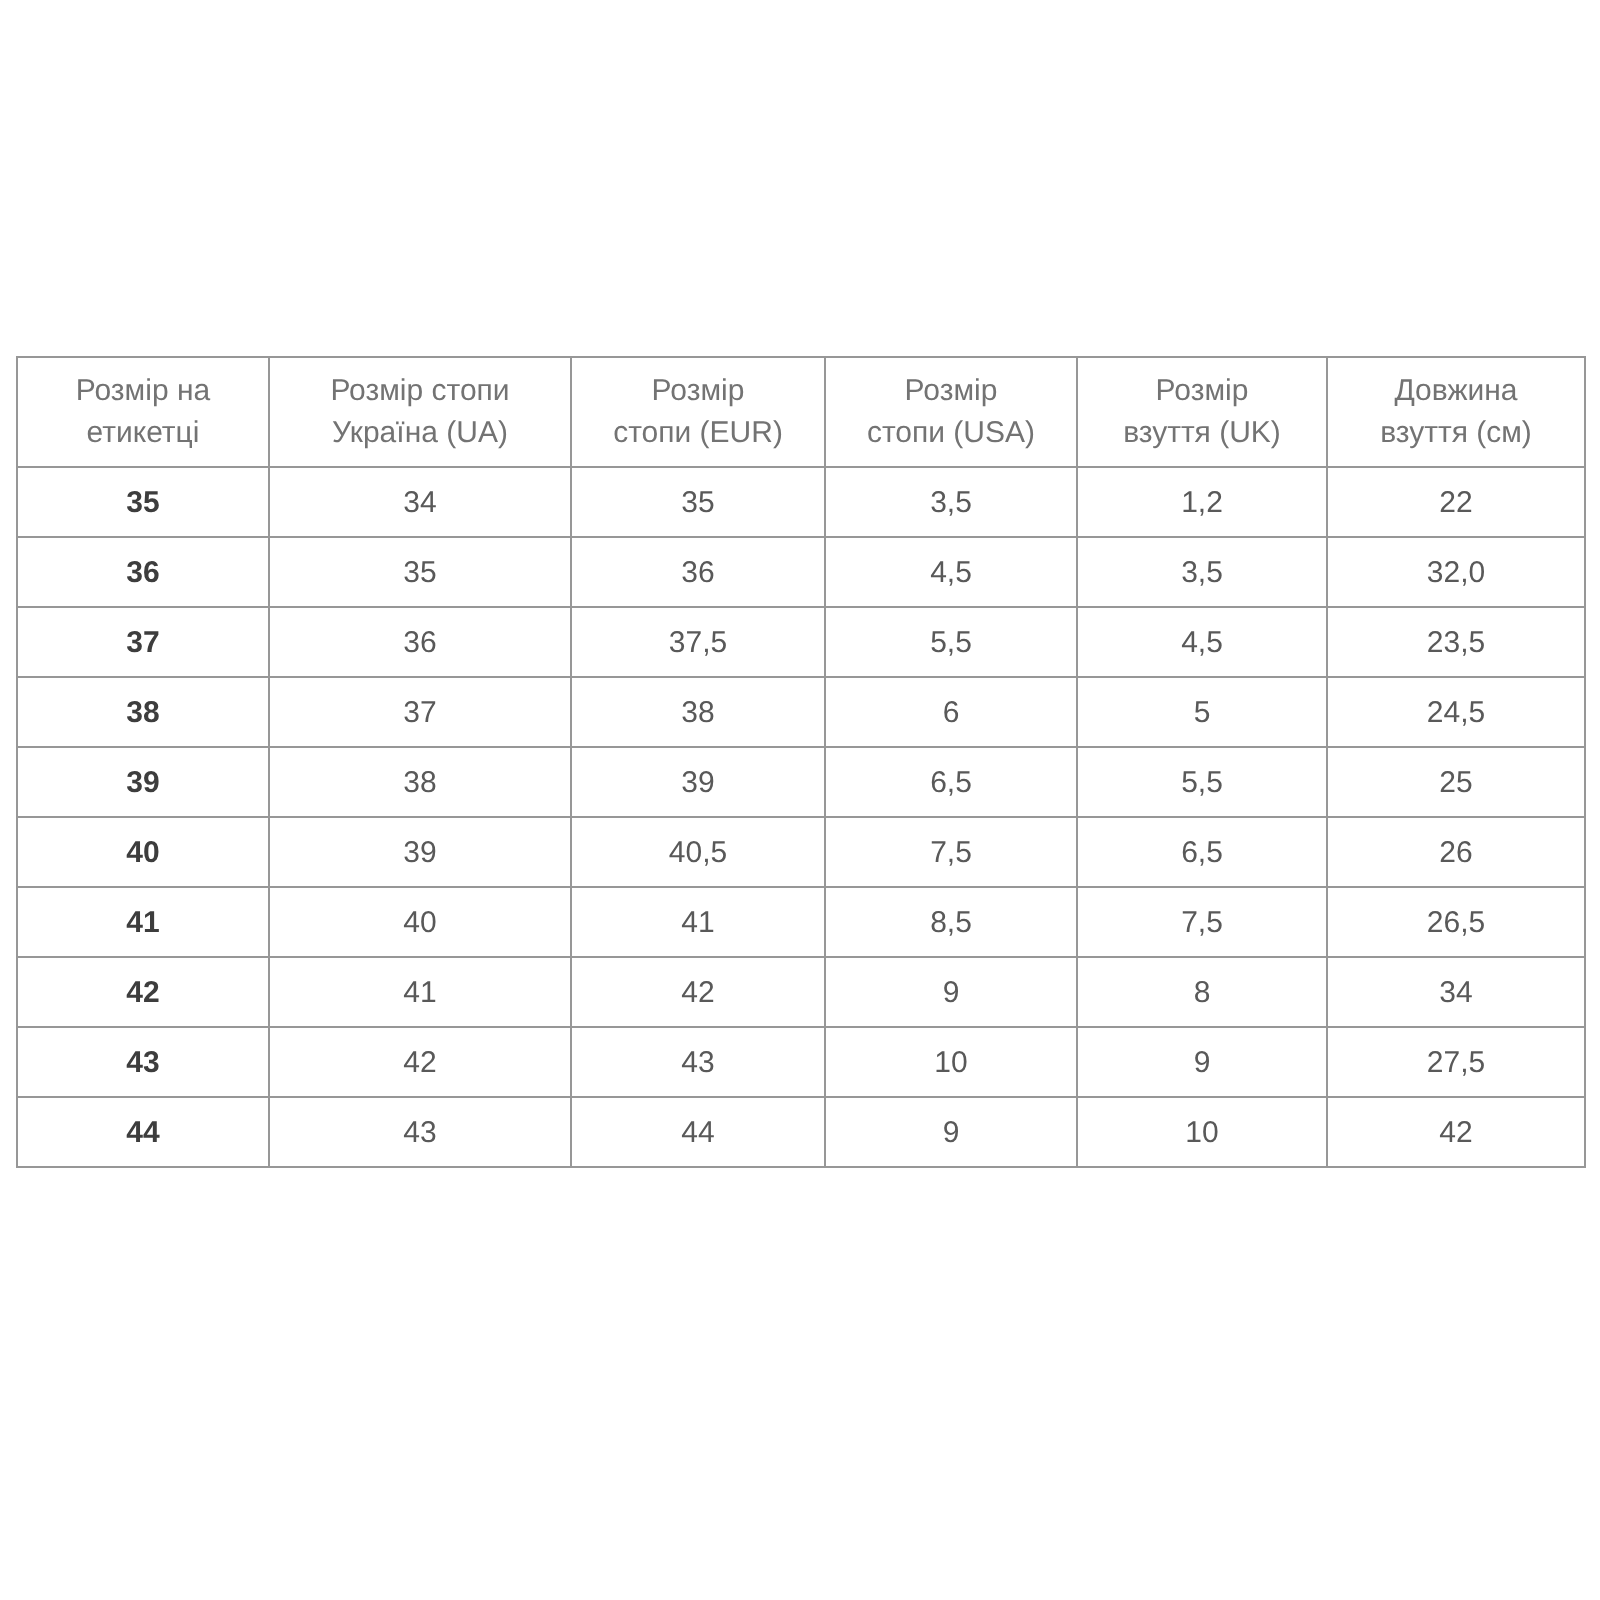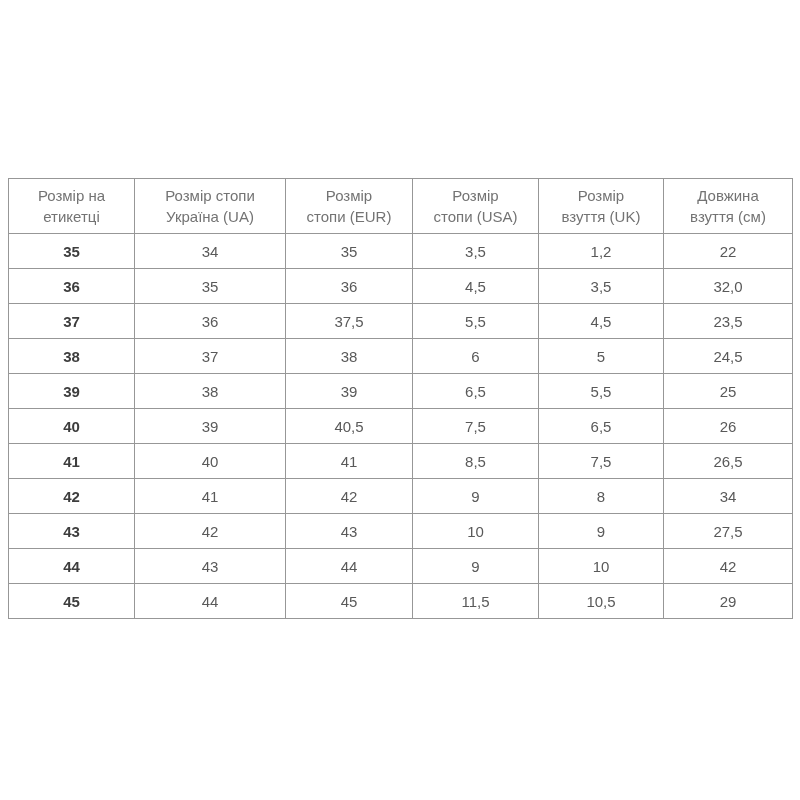--- a/index.html
+++ b/index.html
@@ -168,24 +168,16 @@
           <td>27,5</td>
         </tr>
         <tr>
           <td class="row-label">44</td>
           <td>43</td>
           <td>44</td>
           <td>9</td>
           <td>10</td>
           <td>42</td>
         </tr>
-        <tr>
-          <td class="row-label">45</td>
-          <td>44</td>
-          <td>45</td>
-          <td>11,5</td>
-          <td>10,5</td>
-          <td>29</td>
-        </tr>
       </tbody>
     </table>
   </div>
 </div>
 
 </body></html>

